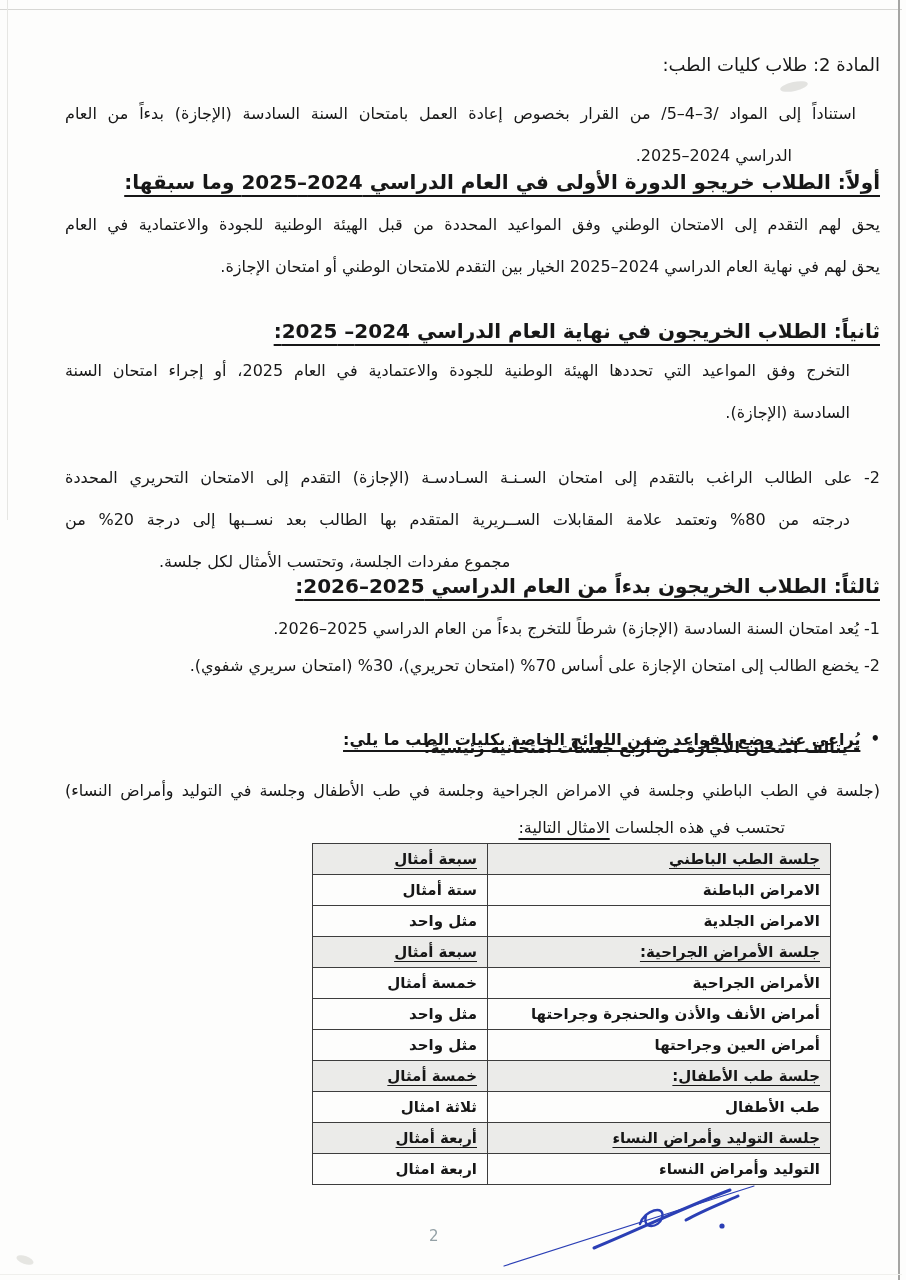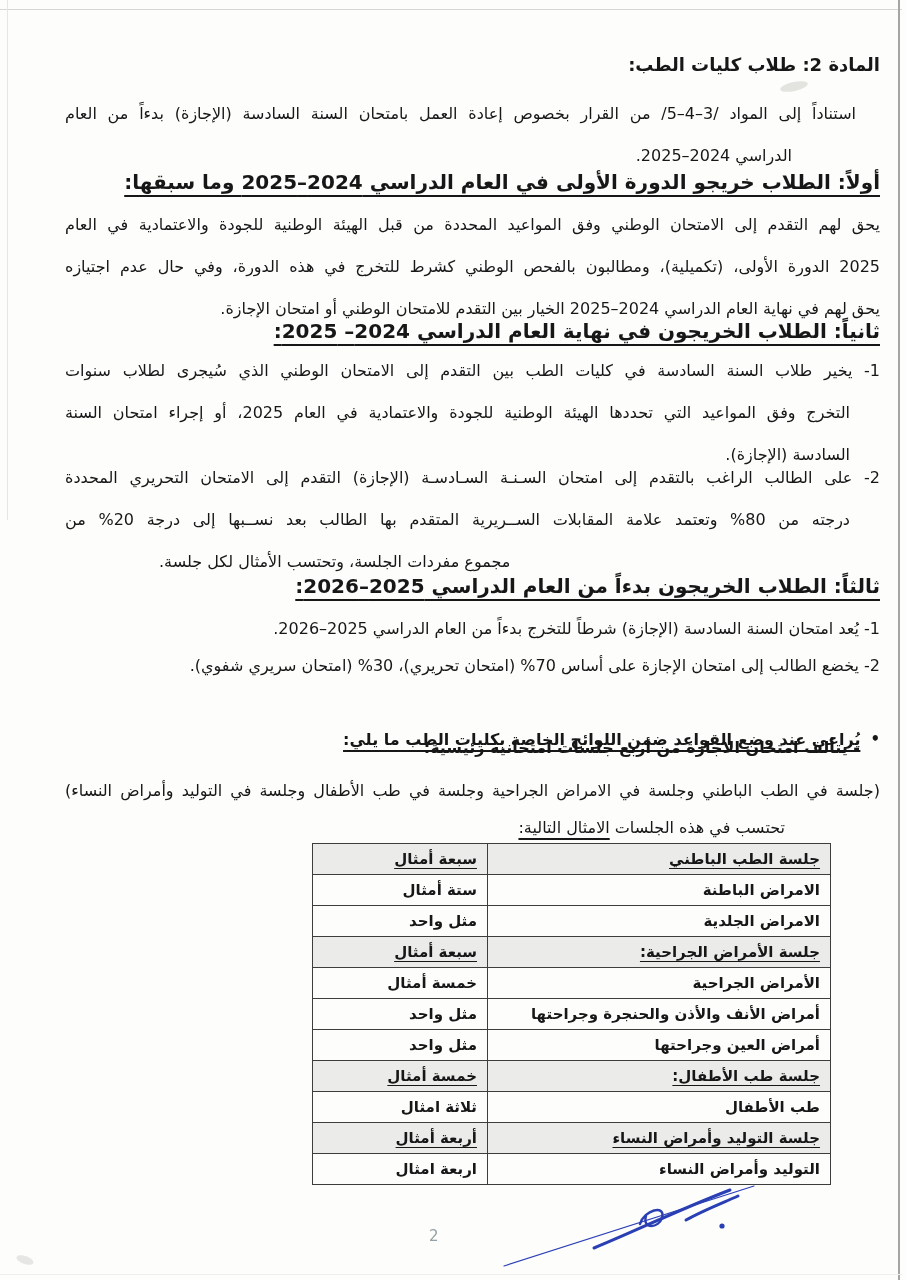--- a/index.html
+++ b/index.html
@@ -22,21 +22,21 @@
   .r { text-align:right; }
   .c { text-align:left; }
   .b { font-weight:bold; }
   .u { text-decoration:underline; text-underline-offset:5px; text-decoration-thickness:1.5px; }
   .ind30 { margin-right:30px; }
   .ind32 { margin-right:20px; }
   .mr88  { margin-right:88px; }
   .mr95  { margin-right:95px; }
   .ml94  { margin-left:94px; }
 
-  .doc-title { font-size:18px; font-weight:bold; line-height:26px; }
+  .doc-title { font-size:18px; font-weight:normal; line-height:26px; }
   .sec-h { font-size:20px; font-weight:bold; line-height:28px;
            text-decoration:underline; text-underline-offset:6px; text-decoration-thickness:1.5px; }
   .bullet-marker { font-size:15px; margin-left:10px; vertical-align:1px; }
 
   table.sessions {
     position:absolute; top:843px; left:312px; width:519px;
     border-collapse:collapse; direction:rtl;
     font-size:15px; font-weight:bold; table-layout:fixed;
   }
   table.sessions td {
@@ -66,28 +66,26 @@
 
   <div class="abs" style="top:93px">
     <div class="line j" style="text-indent:24px">استناداً إلى المواد /3–4–5/ من القرار بخصوص إعادة العمل بامتحان السنة السادسة (الإجازة) بدءاً من العام</div>
     <div class="line r mr88">الدراسي 2024–2025.</div>
   </div>
 
   <div class="abs sec-h" style="top:168px">أولاً: الطلاب خريجو الدورة الأولى في العام الدراسي 2024–2025 وما سبقها:</div>
 
   <div class="abs" style="top:204px">
     <div class="line j">يحق لهم التقدم إلى الامتحان الوطني وفق المواعيد المحددة من قبل الهيئة الوطنية للجودة والاعتمادية في العام</div>
-    <div class="line j">2025 الدورة الأولى، (تكميلية)، ومطالبون بالفحص الوطني كشرط للتخرج في هذه الدورة، وفي حال عدم اجتيازه</div>
     <div class="line r">يحق لهم في نهاية العام الدراسي 2024–2025 الخيار بين التقدم للامتحان الوطني أو امتحان الإجازة.</div>
   </div>
 
   <div class="abs sec-h" style="top:317px">ثانياً: الطلاب الخريجون في نهاية العام الدراسي 2024– 2025:</div>
 
   <div class="abs" style="top:350px">
-    <div class="line j">1- يخير طلاب السنة السادسة في كليات الطب بين التقدم إلى الامتحان الوطني الذي سُيجرى لطلاب سنوات</div>
     <div class="line j ind30">التخرج وفق المواعيد التي تحددها الهيئة الوطنية للجودة والاعتمادية في العام 2025، أو إجراء امتحان السنة</div>
     <div class="line r ind30">السادسة (الإجازة).</div>
   </div>
 
   <div class="abs" style="top:457px">
     <div class="line j">2- على الطالب الراغب بالتقدم إلى امتحان السـنـة السـادسـة (الإجازة) التقدم إلى الامتحان التحريري المحددة</div>
     <div class="line j ind30">درجته من 80% وتعتمد علامة المقابلات الســريرية المتقدم بها الطالب بعد نســبها إلى درجة 20% من</div>
     <div class="line c ml94">مجموع مفردات الجلسة، وتحتسب الأمثال لكل جلسة.</div>
   </div>
 

